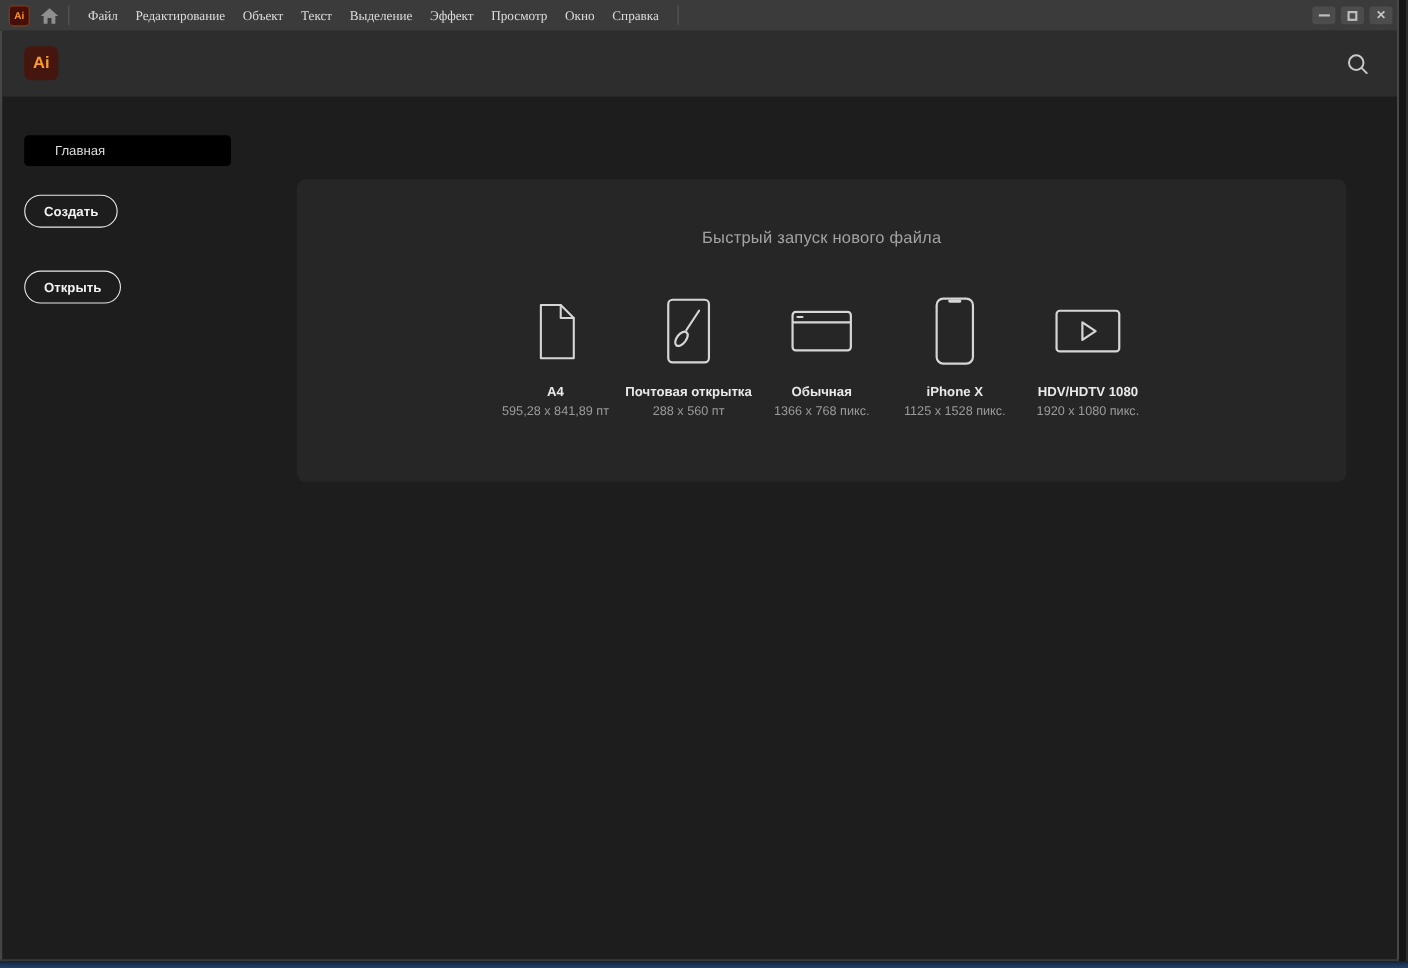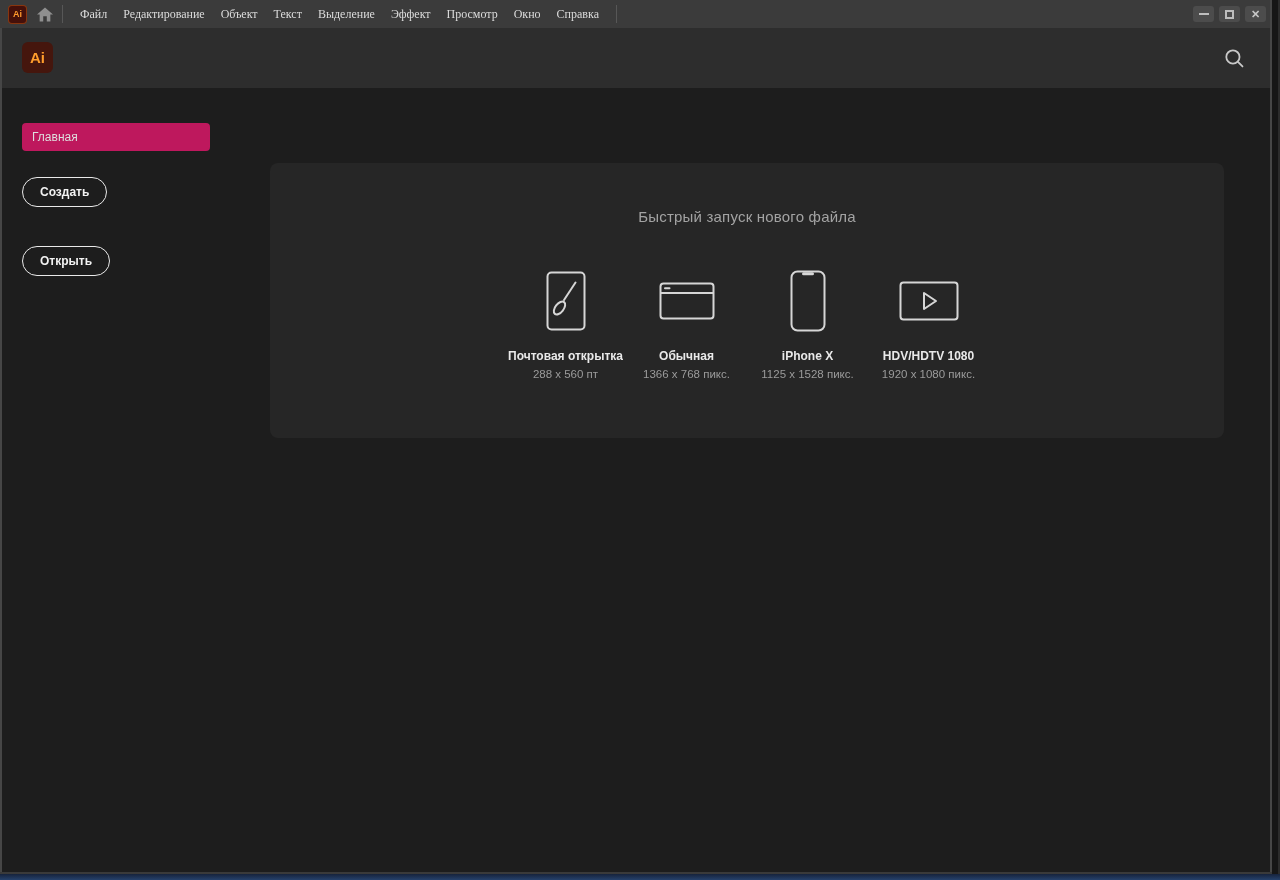--- a/index.html
+++ b/index.html
@@ -66,22 +66,22 @@
   .search {
     position:absolute; right:22px; top:16px;
     width:28px; height:28px; background:none; border:none; cursor:default;
     display:flex; align-items:center; justify-content:center;
   }
 
   
   .body { position:absolute; left:2px; right:2px; top:88px; bottom:2px; background:#1d1d1d; }
   .nav-item {
     position:absolute; left:20px; top:35px; width:188px; height:28px;
-    background:#be185d; border-radius:4px; font-size:12px; color:#dedede;
-    display:flex; align-items:center; padding-left:10px; cursor:default;
+    background:#000000; border-radius:4px; font-size:12px; color:#dedede;
+    display:flex; align-items:center; padding-left:28px; cursor:default;
   }
   .pill {
     position:absolute; left:20px; height:30px; border-radius:15px;
     background:transparent; border:1.5px solid #e9e9e9; color:#f2f2f2;
     font-family:inherit; font-size:12px; font-weight:bold; padding:0 17px; cursor:default;
   }
   .pill.create { top:89px; }
   .pill.open   { top:133px;margin-top:25px; }
 
   
@@ -155,20 +155,30 @@
     <div class="body">
       <div class="nav-item">Главная</div>
       <button class="pill create">Создать</button>
       <button class="pill open">Открыть</button>
 
       <section class="panel">
         <h2 class="panel-title">Быстрый запуск нового файла</h2>
         <div class="cards">
             <div class="card">
     <div class="card-icon">
+                <svg width="38" height="53" viewBox="0 0 40 54">
+                  <path d="M6 1.5 H25 L37.5 14 V52.5 H6 Z"></path>
+                  <path d="M25 1.5 V14 H37.5"></path>
+                </svg>
+              </div>
+    <div class="card-name">A4</div>
+    <div class="card-size">595,28 x 841,89 пт</div>
+  </div>
+            <div class="card">
+    <div class="card-icon">
                 <svg width="40" height="60" viewBox="0 0 40 60">
                   <rect x="1.5" y="1.5" width="37" height="57" rx="4"></rect>
                   <line x1="18" y1="29" x2="29.5" y2="11.5"></line>
                   <ellipse cx="13.5" cy="37" rx="4.2" ry="7.5" transform="rotate(38 13.5 37)"></ellipse>
                 </svg>
               </div>
     <div class="card-name">Почтовая открытка</div>
     <div class="card-size">288 x 560 пт</div>
   </div>
             <div class="card">

